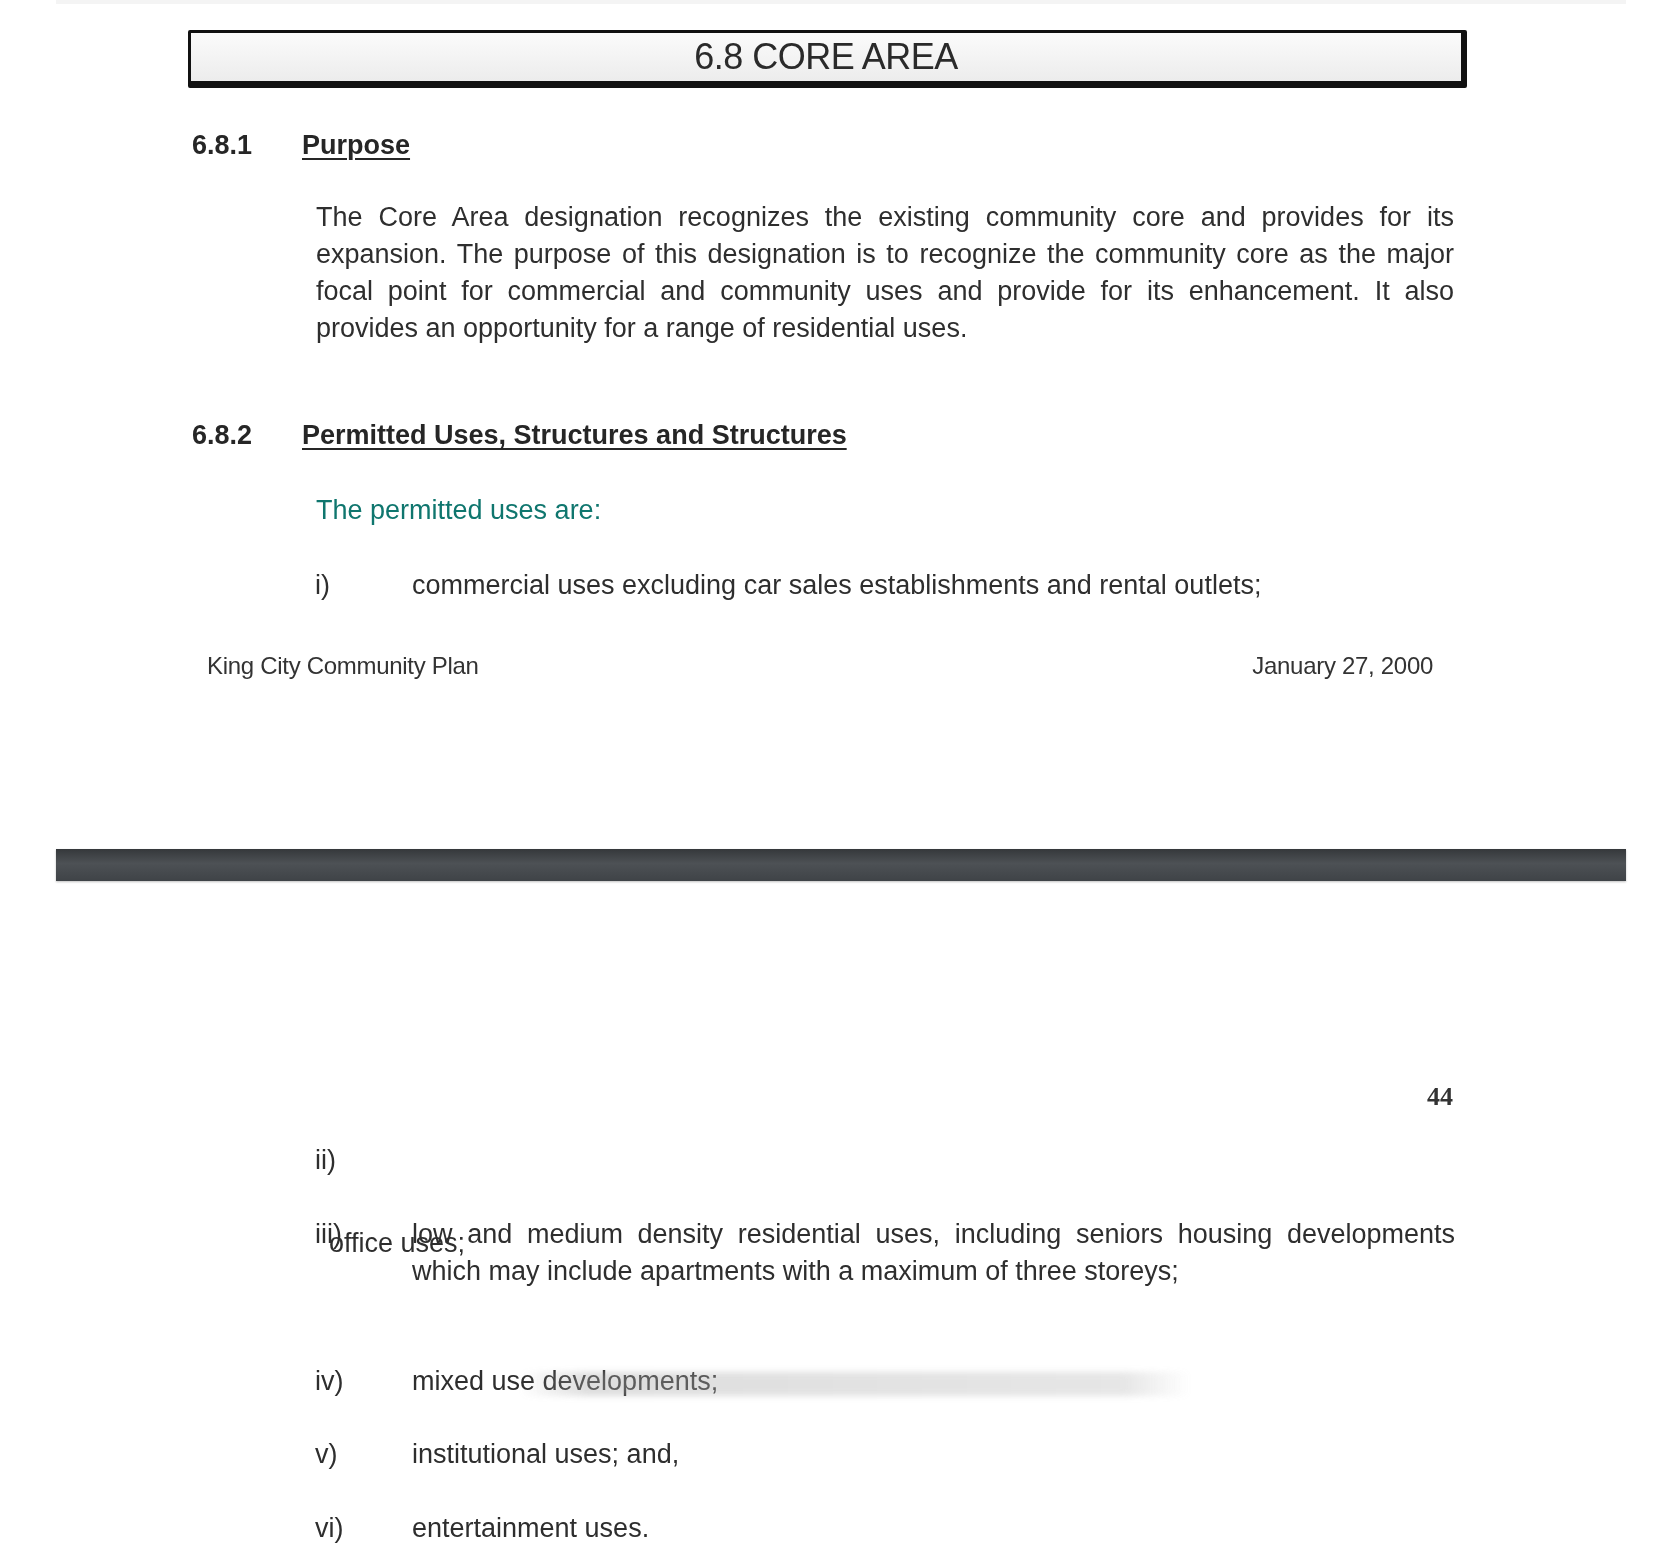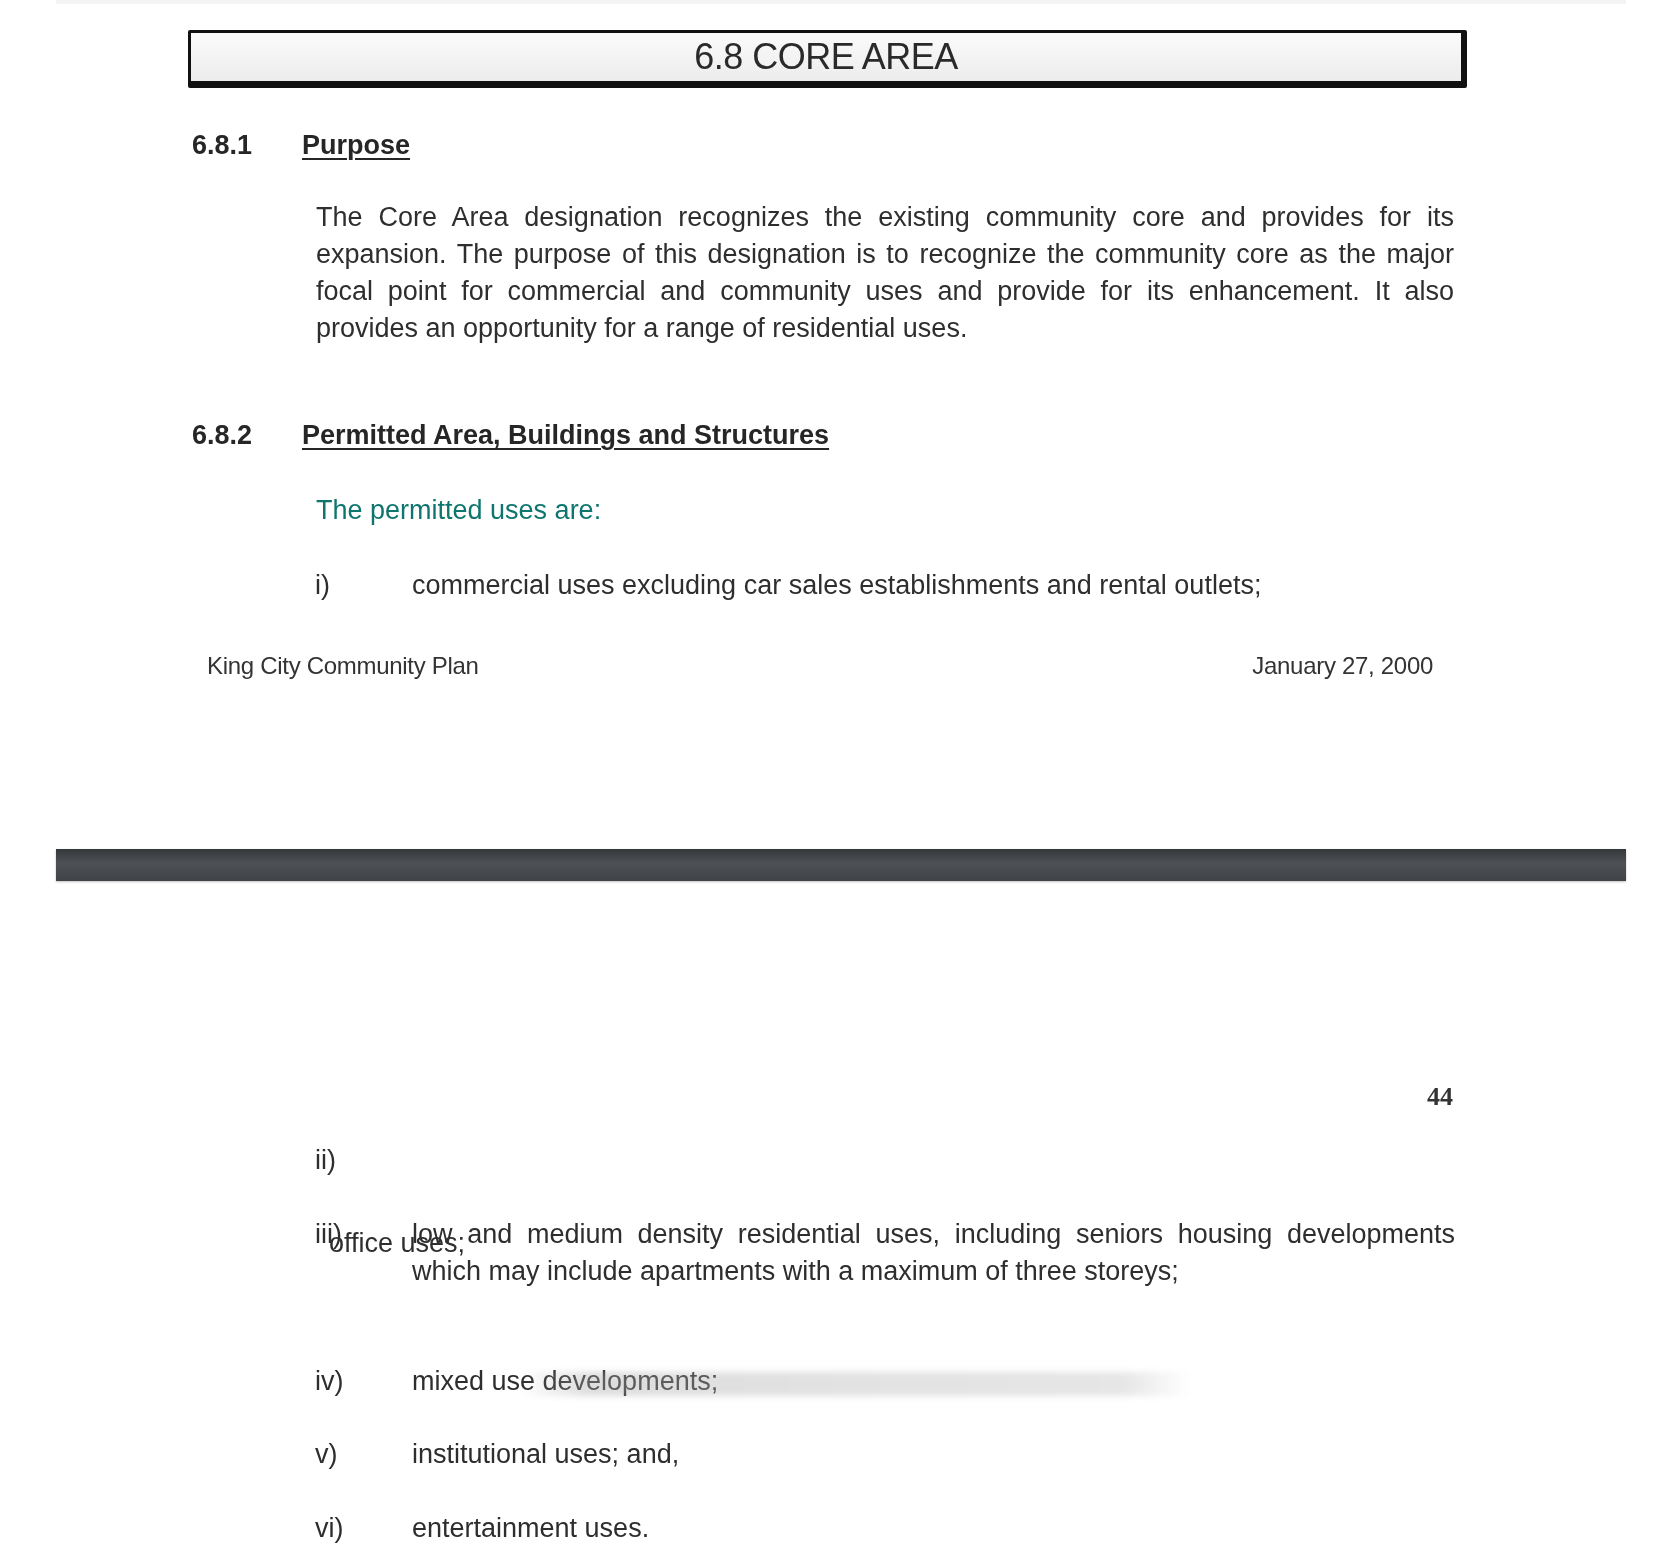--- a/index.html
+++ b/index.html
@@ -145,21 +145,21 @@
 
 <div class="sec-head" style="top:130px;">
   <span class="sec-num">6.8.1</span>
   <span class="sec-title">Purpose</span>
 </div>
 
 <div class="para" style="top:199px;">The Core Area designation recognizes the existing community core and provides for its expansion.  The purpose of this designation is to recognize the community core as the major focal point for commercial and community uses and provide for its enhancement.  It also provides an opportunity for a range of residential uses.</div>
 
 <div class="sec-head" style="top:420px;">
   <span class="sec-num">6.8.2</span>
-  <span class="sec-title">Permitted Area, Buildings and Structures</span>
+  <span class="sec-title">Permitted Uses, Structures and Structures</span>
 </div>
 
 <div class="plain" style="top:495px;">The permitted uses are:</div>
 
 <div class="li" style="top:567px;">
   <span class="li-marker">i)</span>
   <span class="li-text">commercial uses excluding car sales establishments and rental outlets;</span>
 </div>
 
 <div class="footer footer-left">King City Community Plan</div>

